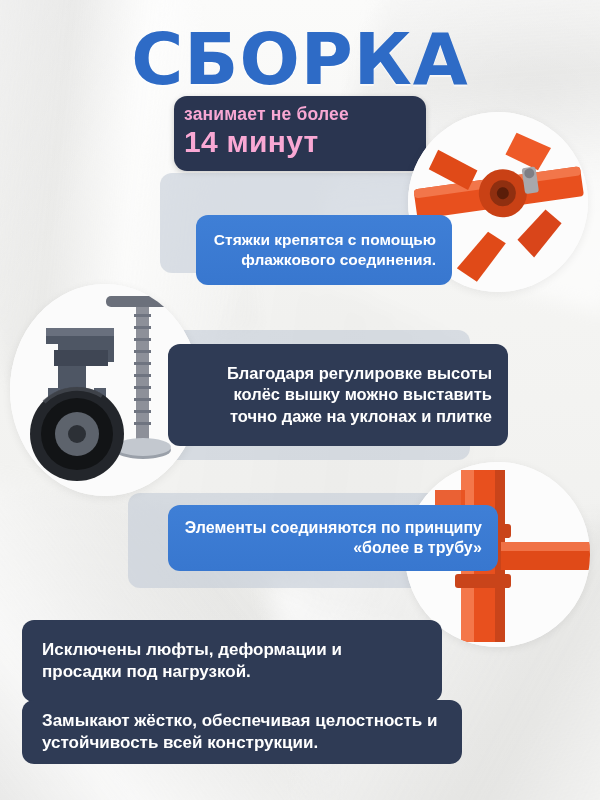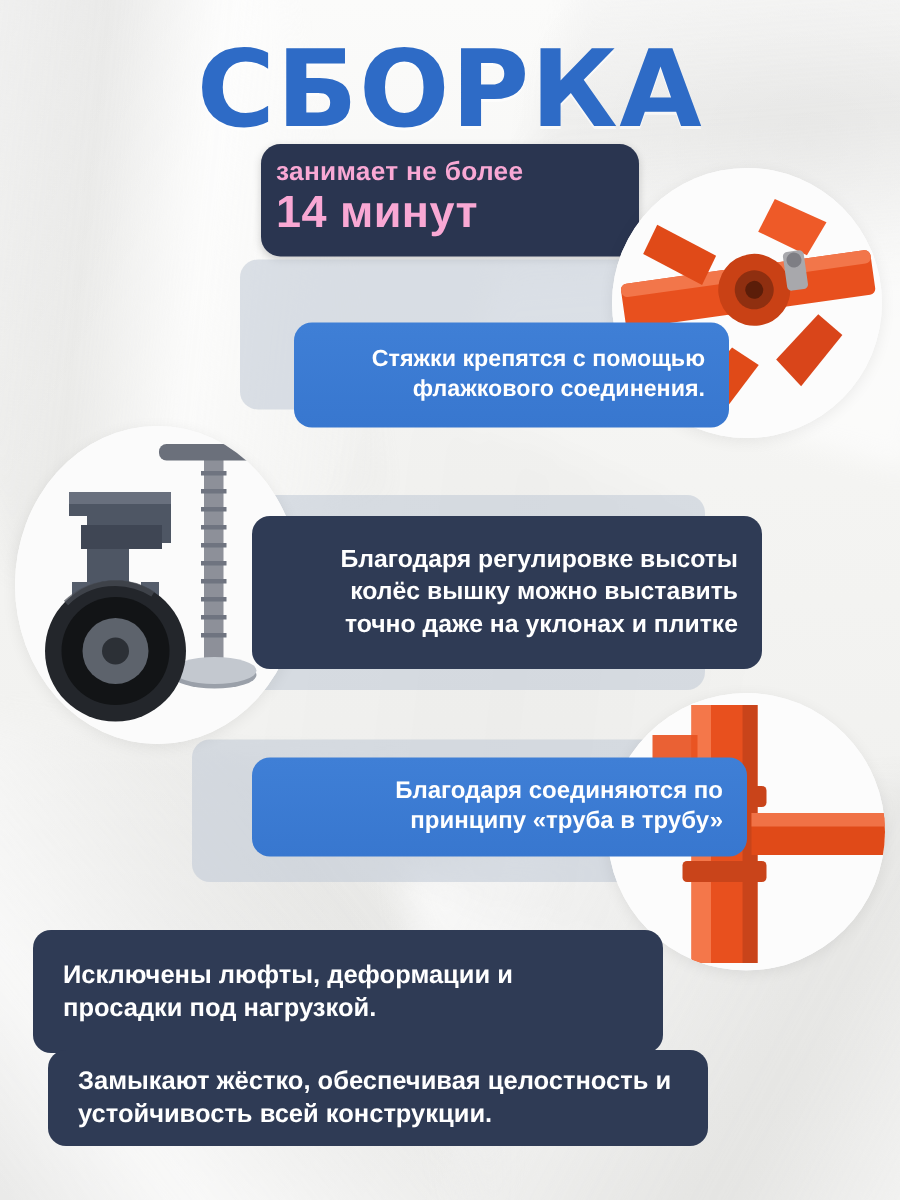--- a/index.html
+++ b/index.html
@@ -85,31 +85,31 @@
   .bubble.navy{
     background:#2f3b55;
     text-align:right;justify-content:flex-end;
   }
   .bubble.ghost{
     background:rgba(192,200,214,0.55);
     border-radius:12px;
   }
 
   #b1{left:160px;top:173px;width:320px;height:100px;}
-  #b1t{left:196px;top:215px;width:290px;height:70px;font-size:15.5px;padding:0 16px;}
+  #b1t{left:196px;top:215px;width:256px;height:70px;font-size:15.5px;padding:0 16px;}
 
   #b2{left:125px;top:330px;width:345px;height:130px;}
   #b2t{left:168px;top:344px;width:340px;height:102px;font-size:16.5px;padding:0 16px;justify-content:center;}
 
   #b3{left:128px;top:493px;width:340px;height:95px;}
   #b3t{left:168px;top:505px;width:330px;height:66px;font-size:16px;padding:0 16px;}
 
   #b4{left:22px;top:620px;width:420px;height:82px;font-size:17px;padding:0 20px;
       justify-content:flex-start;text-align:left;}
-  #b5{left:32px;top:700px;width:440px;height:64px;font-size:17px;padding:0 20px;
+  #b5{left:22px;top:700px;width:440px;height:64px;font-size:17px;padding:0 20px;
       justify-content:flex-start;text-align:left;}
 
   
   .photo{
     position:absolute;border-radius:50%;overflow:hidden;
     background:#fdfdfd;
     box-shadow:0 2px 10px rgba(0,0,0,.07);
   }
   #p1{left:408px;top:112px;width:180px;height:180px;}
   #p2{left:10px;top:284px;width:190px;height:212px;border-radius:50%;}
@@ -216,21 +216,21 @@
       <rect x="96" y="80" width="90" height="9" fill="#f07246"></rect>
 
       <rect x="50" y="62" width="56" height="14" rx="3" fill="#c9441a"></rect>
       <rect x="50" y="112" width="56" height="14" rx="3" fill="#c9441a"></rect>
 
       <rect x="30" y="28" width="30" height="16" fill="#e8501e" opacity=".9"></rect>
     </svg>
   </div>
 
   <div class="bubble blue" id="b3t">
-    <span>Благодаря соединяются по принципу «труба в трубу»</span>
+    <span>Элементы соединяются по принципу «более в трубу»</span>
   </div>
 
   <div class="bubble navy" id="b4">
     <span>Исключены люфты, деформации и просадки под нагрузкой.</span>
   </div>
 
   <div class="bubble navy" id="b5">
     <span>Замыкают жёстко, обеспечивая целостность и устойчивость всей конструкции.</span>
   </div>
 

